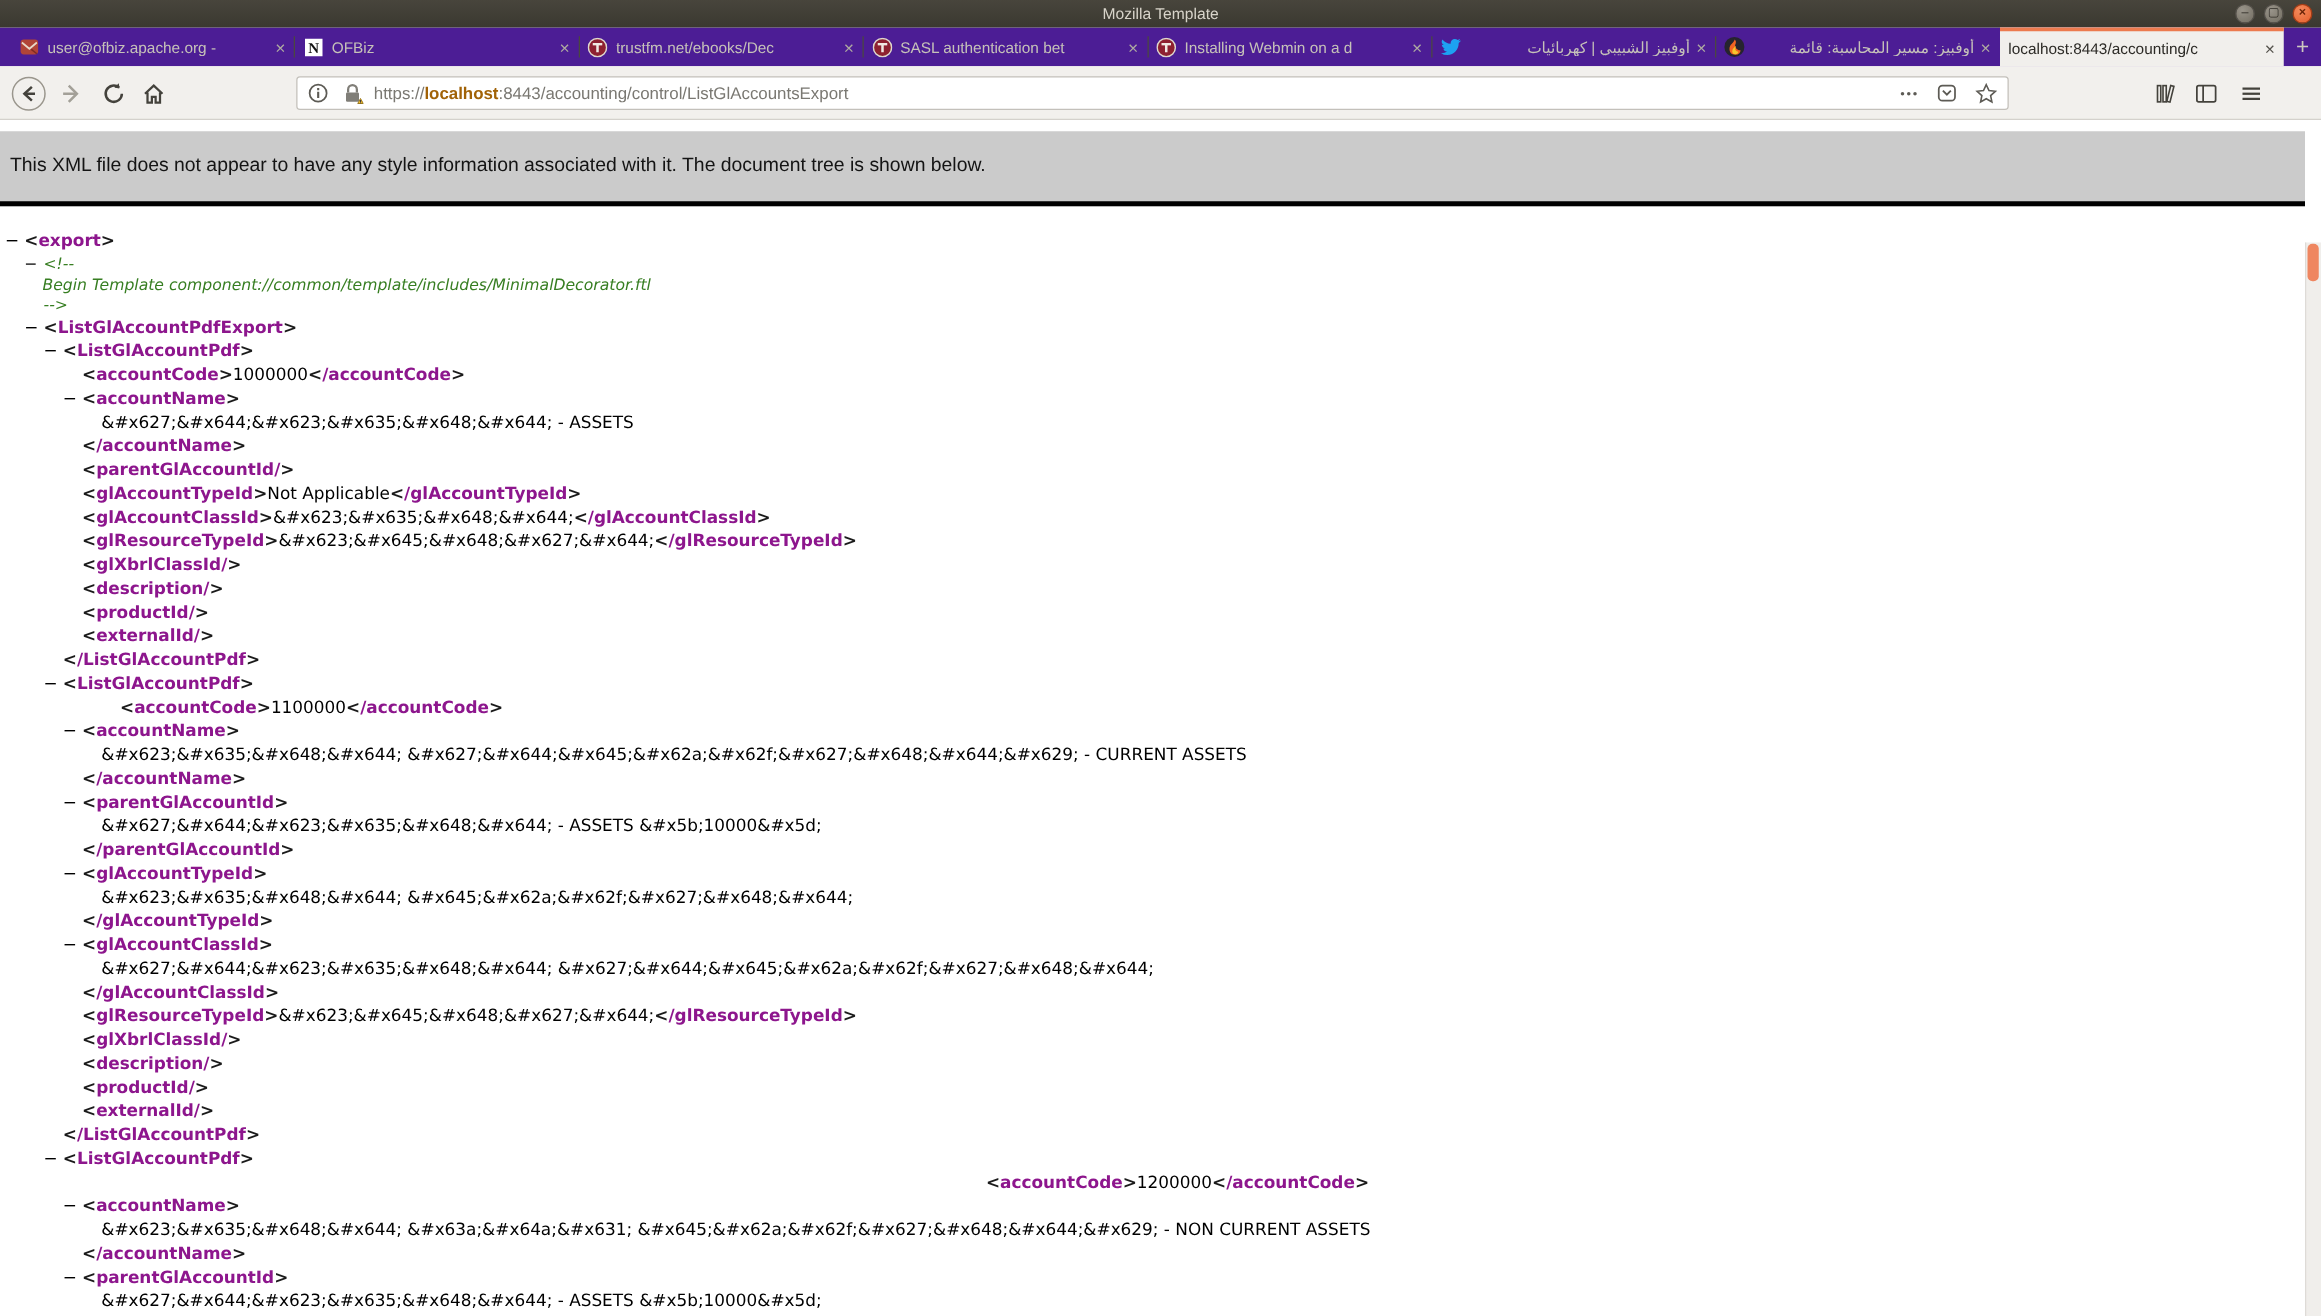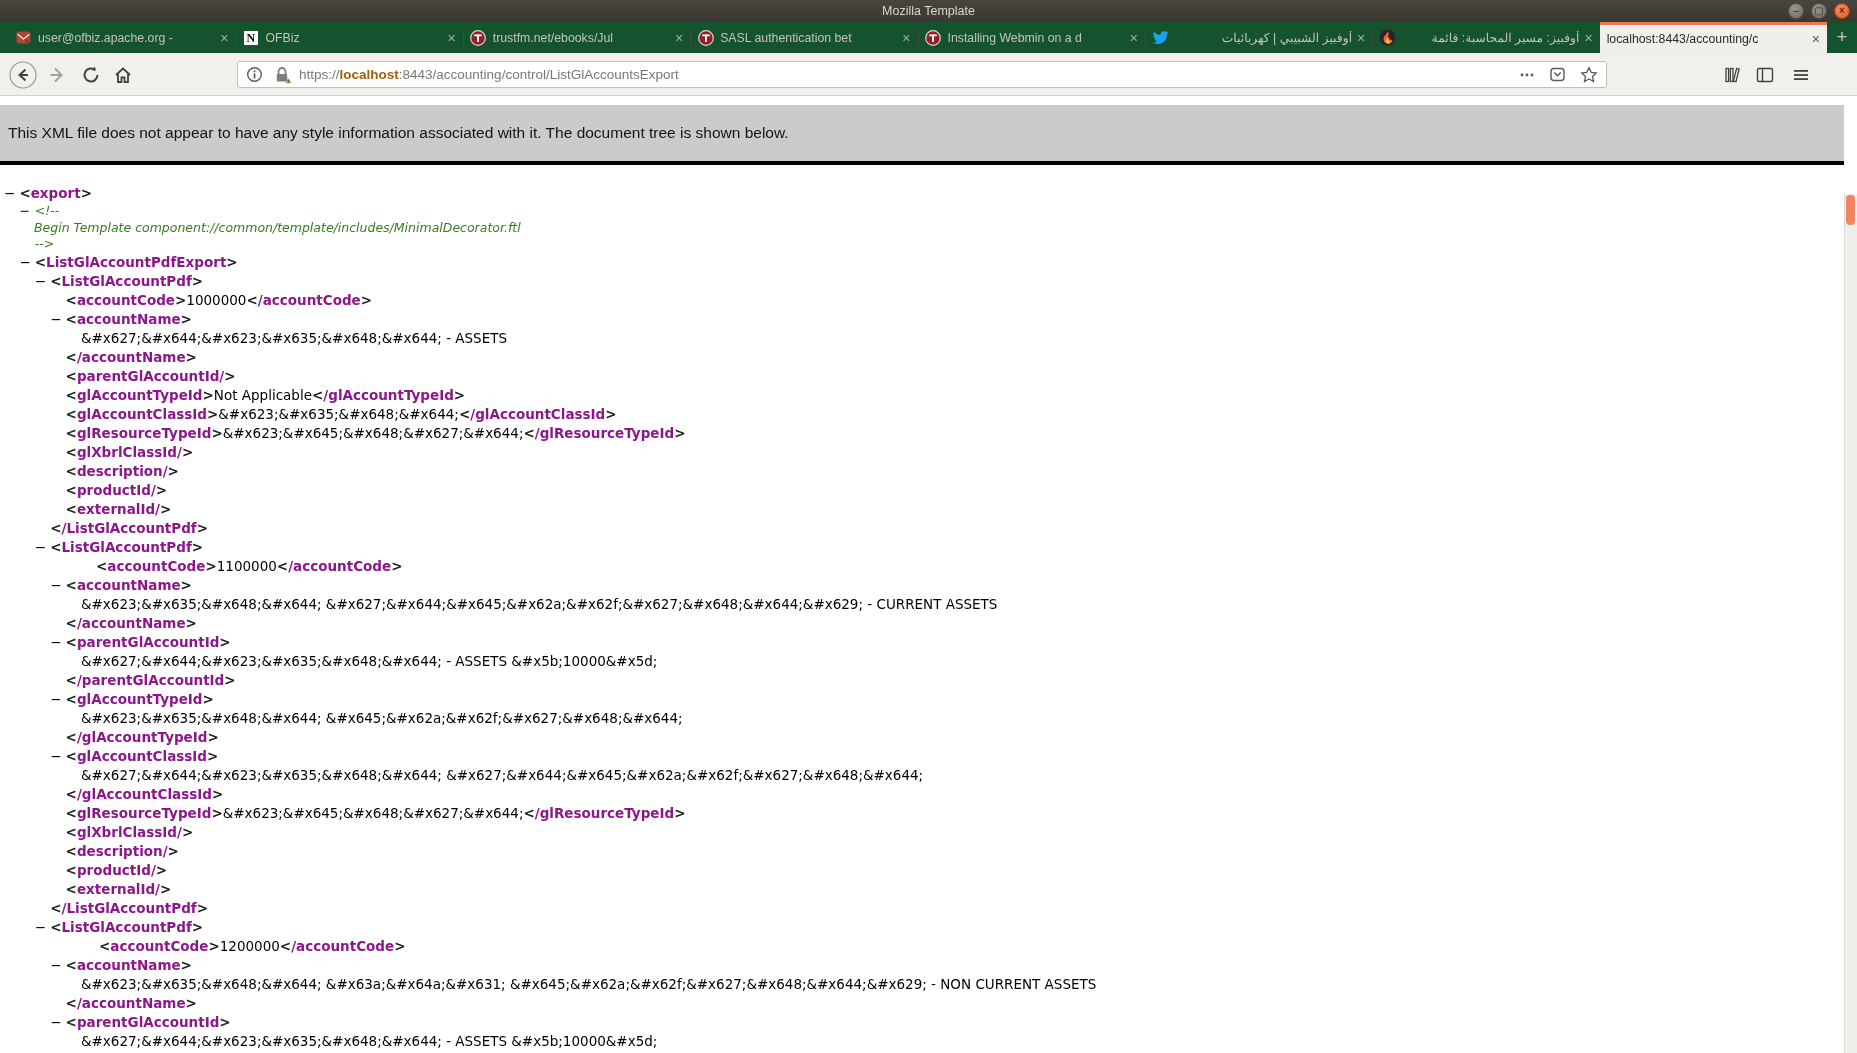--- a/index.html
+++ b/index.html
@@ -14,21 +14,21 @@
     display:flex; align-items:center; justify-content:center;
     color:#d8d4ca; font-size:12.5px; position:relative;
   }
   .win-controls { position:absolute; right:7px; top:3px; display:flex; gap:7px; }
   .win-btn {
     width:16px; height:16px; border-radius:50%; background:radial-gradient(circle at 35% 30%, #99948a, #716c60);
     border:1px solid #54504a; color:#2f2c26; font-size:10px; line-height:14px; text-align:center; cursor:pointer;
   }
   .win-btn.close { background:radial-gradient(circle at 35% 30%, #f48a5c, #e45f2c); border-color:#a33d17; color:#6b2508; font-weight:bold; }
   
-  .tabbar { height:31px; background:#14532d; display:flex; align-items:stretch; padding-left:8px;justify-content:flex-end; }
+  .tabbar { height:31px; background:#4c1d95; display:flex; align-items:stretch; padding-left:8px;justify-content:flex-end; }
   .tab {
     flex:1 1 0; min-width:0; display:flex; align-items:center; padding:0 7px;
     color:#c6c2b9; font-size:12.3px; position:relative; cursor:pointer;
   }
   .tab.sep::before { content:""; position:absolute; left:0; top:7px; bottom:7px; width:1px; background:#4a4840; }
   .tab.active { background:#f1efec; color:#2c2a26; border-top:3px solid #ec7a4e; }
   .tab-fav { width:17px; height:17px; margin-right:6px; flex:none; display:flex; align-items:center; justify-content:center; }
   .tab-title {
     flex:1 1 auto; min-width:0; overflow:hidden; white-space:nowrap;
     -webkit-mask-image:linear-gradient(to right,#000 82%,transparent 98%);
@@ -107,21 +107,21 @@
         <span class="tab-close">×</span>
       </div>
       <div class="tab sep">
         <span class="tab-fav">
           <svg width="16" height="16" viewBox="0 0 16 16">
             <circle cx="8" cy="8" r="7.3" fill="#8e2130" stroke="#ded7cd" stroke-width="1.2"></circle>
             <rect x="4.2" y="4.4" width="7.6" height="1.9" fill="#f0e9e2"></rect>
             <rect x="7" y="4.4" width="2" height="7.4" fill="#f0e9e2"></rect>
           </svg>
         </span>
-        <span class="tab-title">trustfm.net/ebooks/Jul</span>
+        <span class="tab-title">trustfm.net/ebooks/Dec</span>
         <span class="tab-close">×</span>
       </div>
       <div class="tab sep">
         <span class="tab-fav">
           <svg width="16" height="16" viewBox="0 0 16 16">
             <circle cx="8" cy="8" r="7.3" fill="#8e2130" stroke="#ded7cd" stroke-width="1.2"></circle>
             <rect x="4.2" y="4.4" width="7.6" height="1.9" fill="#f0e9e2"></rect>
             <rect x="7" y="4.4" width="2" height="7.4" fill="#f0e9e2"></rect>
           </svg>
         </span>
@@ -295,21 +295,21 @@
       <div class="line" style="padding-left: 65.6px;"><span class="marker" style="left: 50.2px;">−</span><span class="seg-b">&lt;</span><span class="seg-t">glAccountClassId</span><span class="seg-b">&gt;</span></div>
       <div class="line" style="padding-left: 81px;"><span class="seg-x">&amp;#x627;&amp;#x644;&amp;#x623;&amp;#x635;&amp;#x648;&amp;#x644; &amp;#x627;&amp;#x644;&amp;#x645;&amp;#x62a;&amp;#x62f;&amp;#x627;&amp;#x648;&amp;#x644;</span></div>
       <div class="line" style="padding-left: 65.6px;"><span class="seg-b">&lt;</span><span class="seg-t">/glAccountClassId</span><span class="seg-b">&gt;</span></div>
       <div class="line" style="padding-left: 65.6px;"><span class="seg-b">&lt;</span><span class="seg-t">glResourceTypeId</span><span class="seg-b">&gt;</span><span class="seg-x">&amp;#x623;&amp;#x645;&amp;#x648;&amp;#x627;&amp;#x644;</span><span class="seg-b">&lt;</span><span class="seg-t">/glResourceTypeId</span><span class="seg-b">&gt;</span></div>
       <div class="line" style="padding-left: 65.6px;"><span class="seg-b">&lt;</span><span class="seg-t">glXbrlClassId/</span><span class="seg-b">&gt;</span></div>
       <div class="line" style="padding-left: 65.6px;"><span class="seg-b">&lt;</span><span class="seg-t">description/</span><span class="seg-b">&gt;</span></div>
       <div class="line" style="padding-left: 65.6px;"><span class="seg-b">&lt;</span><span class="seg-t">productId/</span><span class="seg-b">&gt;</span></div>
       <div class="line" style="padding-left: 65.6px;"><span class="seg-b">&lt;</span><span class="seg-t">externalId/</span><span class="seg-b">&gt;</span></div>
       <div class="line" style="padding-left: 50.2px;"><span class="seg-b">&lt;</span><span class="seg-t">/ListGlAccountPdf</span><span class="seg-b">&gt;</span></div>
       <div class="line" style="padding-left: 50.2px;"><span class="marker" style="left: 34.8px;">−</span><span class="seg-b">&lt;</span><span class="seg-t">ListGlAccountPdf</span><span class="seg-b">&gt;</span></div>
-      <div class="line" style="padding-left: 99px;"><span class="seg-b">&lt;</span><span class="seg-t">accountCode</span><span class="seg-b">&gt;</span><span class="seg-x">1200000</span><span class="seg-b">&lt;</span><span class="seg-t">/accountCode</span><span class="seg-b">&gt;</span></div>
+      <div class="line" style="padding-left: 27px; text-align: center;"><span class="seg-b">&lt;</span><span class="seg-t">accountCode</span><span class="seg-b">&gt;</span><span class="seg-x">1200000</span><span class="seg-b">&lt;</span><span class="seg-t">/accountCode</span><span class="seg-b">&gt;</span></div>
       <div class="line" style="padding-left: 65.6px;"><span class="marker" style="left: 50.2px;">−</span><span class="seg-b">&lt;</span><span class="seg-t">accountName</span><span class="seg-b">&gt;</span></div>
       <div class="line" style="padding-left: 81px;"><span class="seg-x">&amp;#x623;&amp;#x635;&amp;#x648;&amp;#x644; &amp;#x63a;&amp;#x64a;&amp;#x631; &amp;#x645;&amp;#x62a;&amp;#x62f;&amp;#x627;&amp;#x648;&amp;#x644;&amp;#x629; - NON CURRENT ASSETS</span></div>
       <div class="line" style="padding-left: 65.6px;"><span class="seg-b">&lt;</span><span class="seg-t">/accountName</span><span class="seg-b">&gt;</span></div>
       <div class="line" style="padding-left: 65.6px;"><span class="marker" style="left: 50.2px;">−</span><span class="seg-b">&lt;</span><span class="seg-t">parentGlAccountId</span><span class="seg-b">&gt;</span></div>
       <div class="line" style="padding-left: 81px;"><span class="seg-x">&amp;#x627;&amp;#x644;&amp;#x623;&amp;#x635;&amp;#x648;&amp;#x644; - ASSETS &amp;#x5b;10000&amp;#x5d;</span></div>
     </div>
   <div class="scroll-track">
     <div class="scroll-thumb"></div>
   </div>
 </div>

